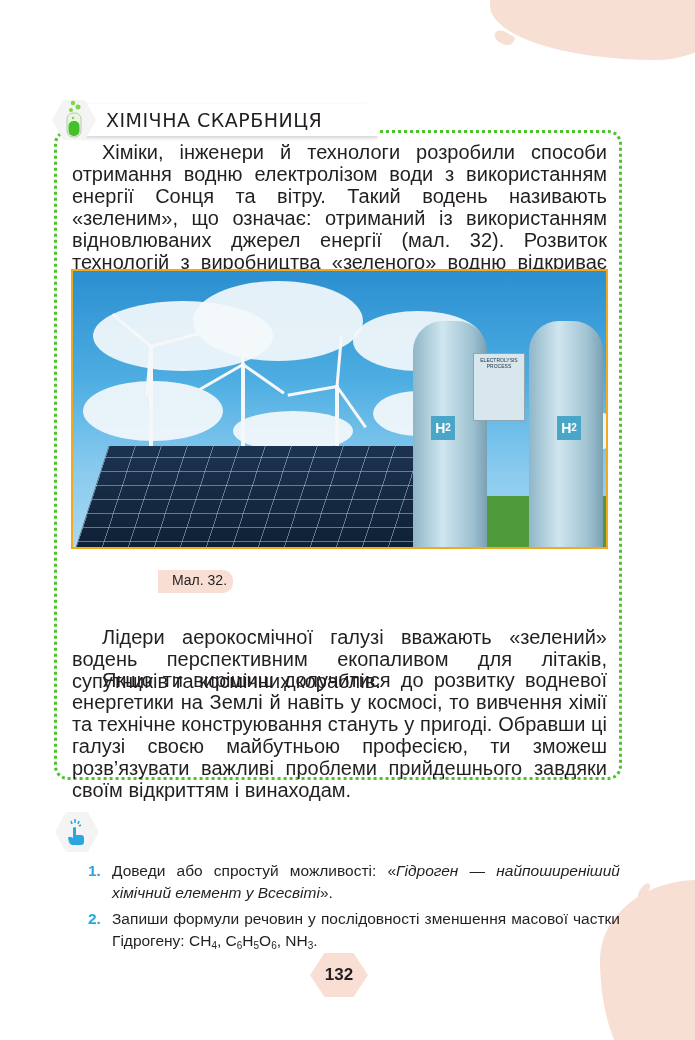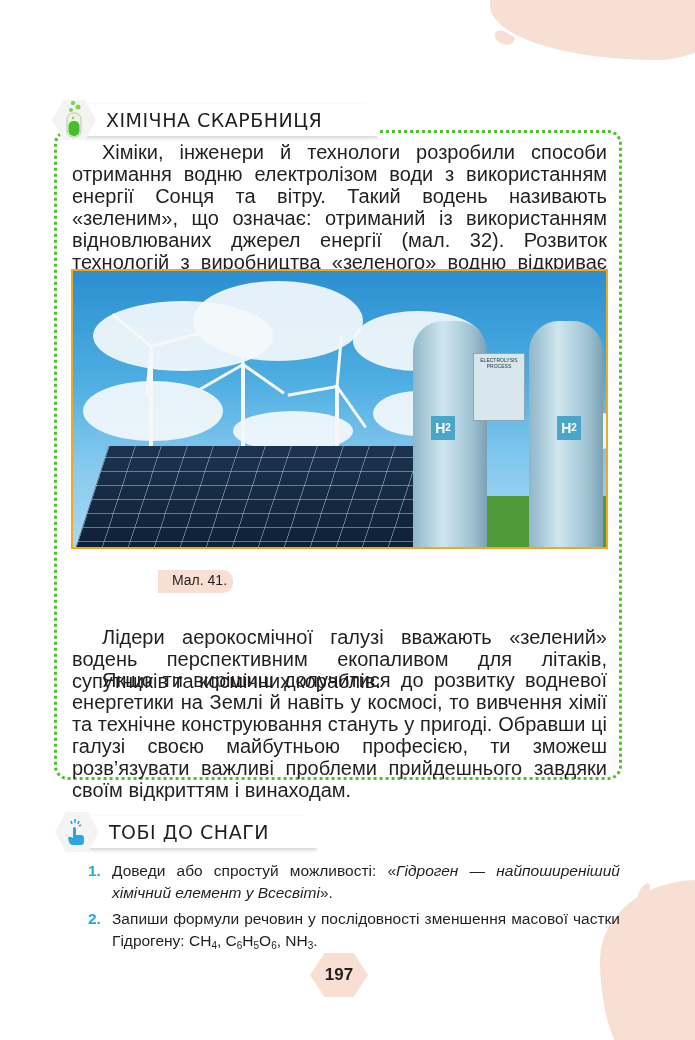--- a/index.html
+++ b/index.html
@@ -174,40 +174,39 @@
       <span>H</span>
         <sub>2</sub>
     </div>
   </div>
   <div class="control-box">
     <div style="font-size:5px;text-align:center;padding-top:3px;color:#234;">ELECTROLYSIS PROCESS</div>
   </div>
 </div>
 
 <div class="caption">
-  <span class="caption-label">Мал. 41.</span>
+  <span class="caption-label">Мал. 32.</span>
 </div>
 
 <div class="para p2">Лідери аерокосмічної галузі вважають «зелений» водень перспективним екопаливом для літаків, супутників та космічних кораблів.</div>
 <div class="para p3">Якщо ти вирішиш долучитися до розвитку водневої енергетики на Землі й навіть у космосі, то вивчення хімії та технічне конструювання стануть у пригоді. Обравши ці галузі своєю майбутньою професією, ти зможеш розв’язувати важливі проблеми прийдешнього завдяки своїм відкриттям і винаходам.</div>
 
 <div class="section-header header-2">
   <div class="hex-badge">
     <svg width="30" height="30" viewBox="0 0 30 30">
       <path d="M9 4 L10 7 M13 2 L13 6 M17 4 L16 7 M19 8 L17 9" stroke="#2aa7df" stroke-width="1.6" fill="none"></path>
       <path d="M11 11 q2 -2 3 0 l0 7 l5 0 q3 0 3 3 l0 4 q0 3 -3 3 l-8 0 q-3 0 -4 -3 l-1 -4 q1 -2 3 -1 l2 1 z" fill="#2aa7df"></path>
     </svg>
   </div>
-  <div class="title-tab">ТОБІ ДО СНАГИ</div>
 </div>
 
 <div class="tasks">
   <div class="task">
     <span class="task-num">1.</span>
     <span class="task-text"><span>Доведи або спростуй можливості: «</span><span class="italic">Гідроген — найпоширеніший хімічний елемент у Всесвіті</span><span>».</span></span>
   </div>
   <div class="task">
     <span class="task-num">2.</span>
     <span class="task-text"><span>Запиши формули речовин у послідовності зменшення масової частки Гідрогену: </span><span><span>CH</span><sub>4</sub></span>, <span><span>C</span><sub>6</sub><span>H</span><sub>5</sub><span>O</span><sub>6</sub></span>, <span><span>NH</span><sub>3</sub></span>.</span>
   </div>
 </div>
 
-<div class="page-num">197</div>
+<div class="page-num">132</div>
 
 </body></html>

